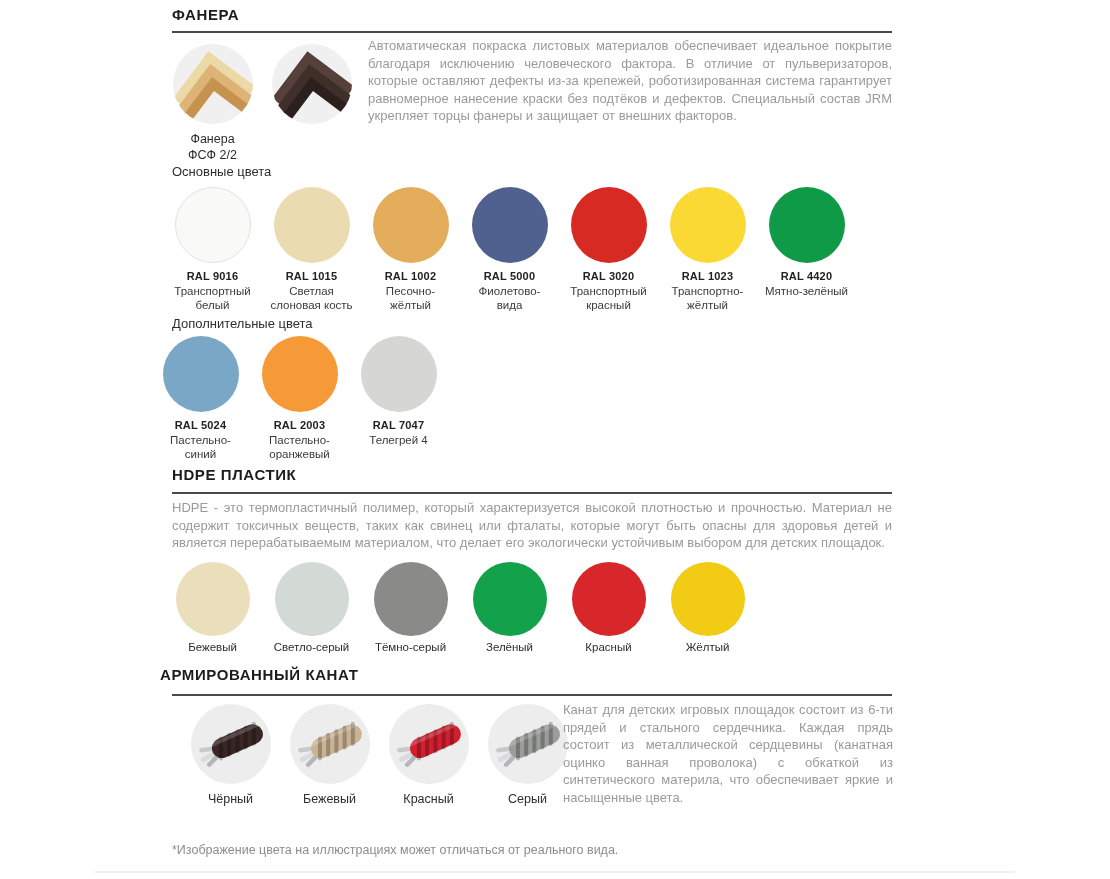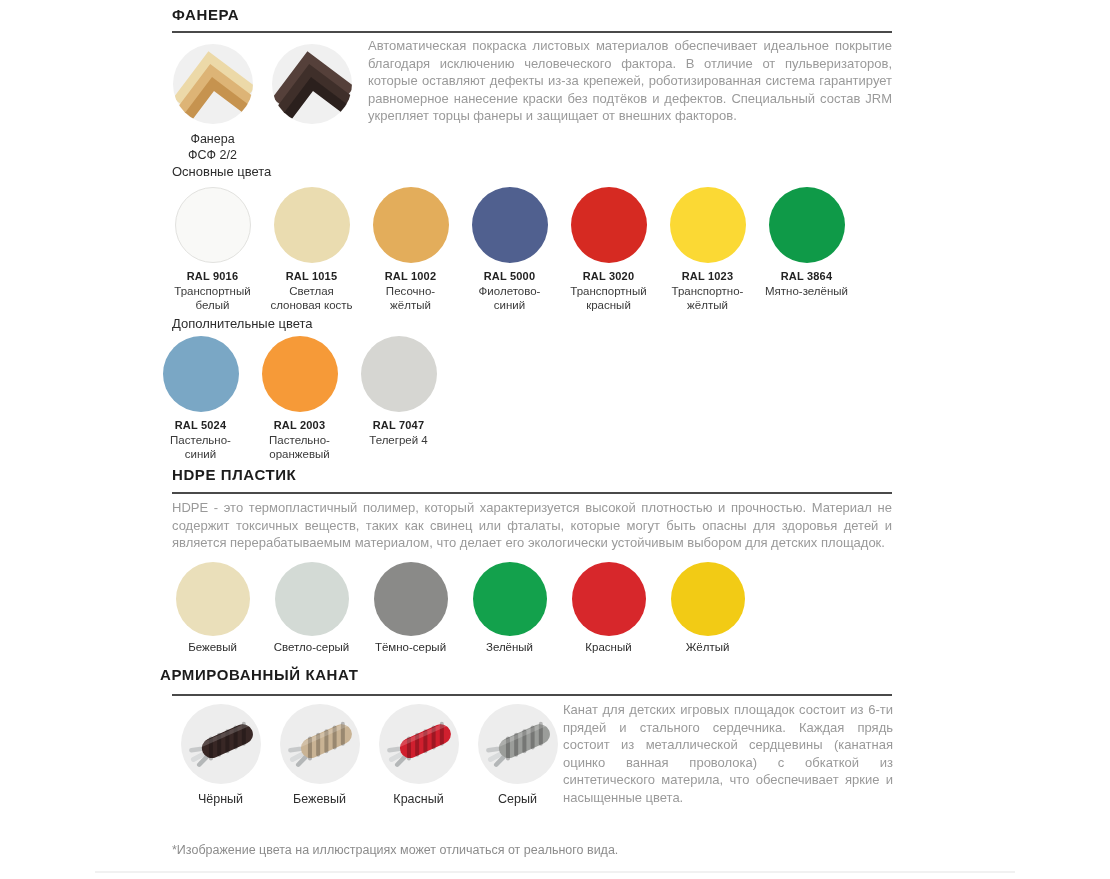--- a/index.html
+++ b/index.html
@@ -107,40 +107,40 @@
         <div class="swatch" style="background: rgb(227, 173, 91); border-color: transparent;"></div>
         <div class="ral-code">RAL 1002</div>
         <div class="ral-name">Песочно-
 жёлтый</div>
       </div>
 
       <div class="cell">
         <div class="swatch" style="background: rgb(80, 96, 143); border-color: transparent;"></div>
         <div class="ral-code">RAL 5000</div>
         <div class="ral-name">Фиолетово-
-синий</div>
+вида</div>
       </div>
 
       <div class="cell">
         <div class="swatch" style="background: rgb(214, 42, 34); border-color: transparent;"></div>
         <div class="ral-code">RAL 3020</div>
         <div class="ral-name">Транспортный
 красный</div>
       </div>
 
       <div class="cell">
         <div class="swatch" style="background: rgb(251, 217, 52); border-color: transparent;"></div>
         <div class="ral-code">RAL 1023</div>
         <div class="ral-name">Транспортно-
 жёлтый</div>
       </div>
 
       <div class="cell">
         <div class="swatch" style="background: rgb(15, 154, 72); border-color: transparent;"></div>
-        <div class="ral-code">RAL 3864</div>
+        <div class="ral-code">RAL 4420</div>
         <div class="ral-name">Мятно-зелёный</div>
       </div>
     </div>
 
   <div class="abs sub-label" style="top:316px;left:172px;">Дополнительные цвета</div>
 
   <div class="abs row" style="top:336px;left:151px;">
 
       <div class="cell">
         <div class="swatch" style="background: rgb(122, 167, 197); border-color: transparent;"></div>
@@ -199,21 +199,21 @@
 
       <div class="cell">
         <div class="swatch small" style="background: rgb(242, 203, 21);"></div>
         <div class="hdpe-name">Жёлтый</div>
       </div>
     </div>
 
   <div class="abs sec-title" style="top:666px;left:160px;">АРМИРОВАННЫЙ КАНАТ</div>
   <div class="abs sec-line" style="top:694px;left:172px;width:720px;"></div>
 
-  <div class="abs row" style="top:704px;left:171px;">
+  <div class="abs row" style="top:704px;left:181px;">
 
       <div class="cell">
         <div class="circle-bg rope-circle" style="--rope: #382725;">
           <svg viewBox="0 0 80 80" width="80" height="80" aria-hidden="true">
             <g transform="rotate(-24 40 40)">
               <rect x="8" y="33" width="17" height="4.5" rx="2.2" fill="#c7c9ca" transform="rotate(16 16 35)"></rect>
               <rect x="6" y="40" width="19" height="5" rx="2.5" fill="#d9dbdc" transform="rotate(-4 15 42)"></rect>
               <rect x="9" y="46" width="15" height="4.5" rx="2.2" fill="#b4b7b8" transform="rotate(-22 16 48)"></rect>
               <rect x="20" y="30" width="54" height="20" rx="10" fill="var(--rope)"></rect>
               <g fill="#000000" opacity="0.24">

